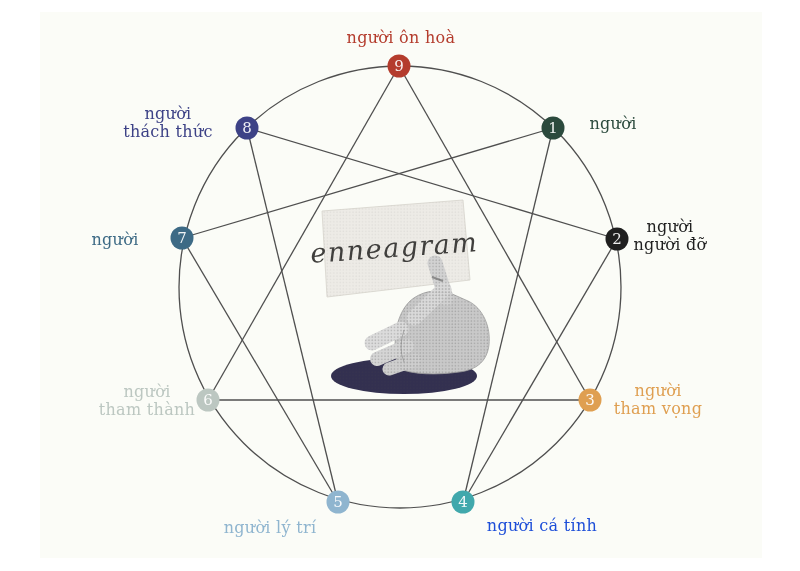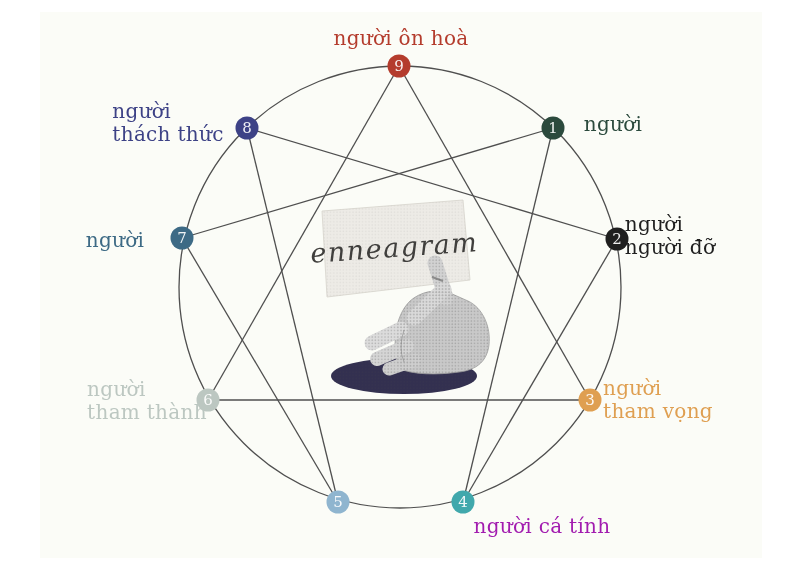--- a/index.html
+++ b/index.html
@@ -49,21 +49,22 @@
   }
   .node span {
     color: rgba(255,255,255,0.92);
     font-size: 15px;
     line-height: 1;
     font-family: "DejaVu Serif", serif;
   }
   .type-label {
     position: absolute;
     transform: translate(-50%, -50%);
-    font-size: 20px;
+    text-align: center;
+    font-size: 16px;
     line-height: 1.13;
     letter-spacing: 0.3px;
     white-space: nowrap;
   }
   .type-label span { display: block; }
 </style>
 </head>
 <body>
 
 <div class="stage">
@@ -160,22 +161,25 @@
         <span>người</span>
       </div>
       <div class="type-label" style="left: 670px; top: 236px; color: rgb(31, 31, 31);">
         <span>người</span>
         <span>người đỡ</span>
       </div>
       <div class="type-label" style="left: 658px; top: 400px; color: rgb(223, 159, 81);">
         <span>người</span>
         <span>tham vọng</span>
       </div>
-      <div class="type-label" style="left: 542px; top: 526px; color: #a21caf;">
+      <div class="type-label" style="left: 542px; top: 526px; color: #1d4ed8;">
         <span>người cá tính</span>
+      </div>
+      <div class="type-label" style="left: 270px; top: 528px; color: rgb(143, 181, 207);">
+        <span>người lý trí</span>
       </div>
       <div class="type-label" style="left: 147px; top: 401px; color: rgb(188, 199, 193);">
         <span>người</span>
         <span>tham thành</span>
       </div>
       <div class="type-label" style="left: 115px; top: 240px; color: rgb(61, 106, 133);">
         <span>người</span>
       </div>
       <div class="type-label" style="left: 168px; top: 123px; color: rgb(61, 66, 134);">
         <span>người</span>

